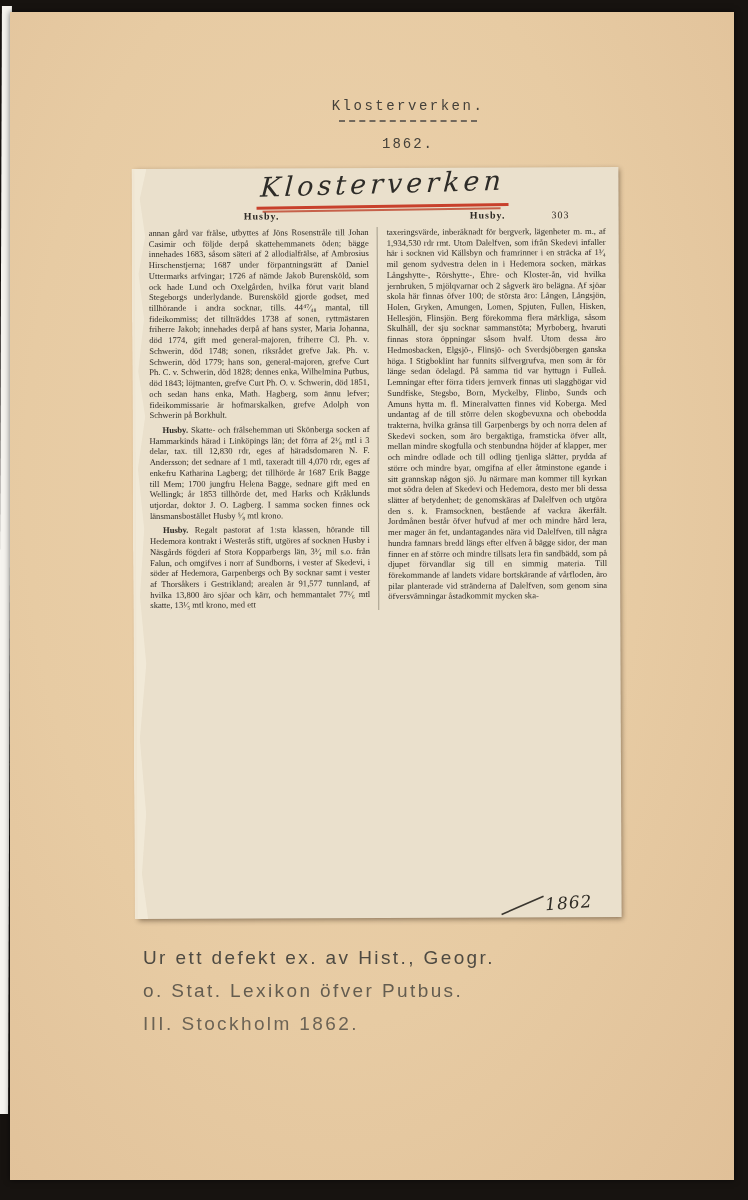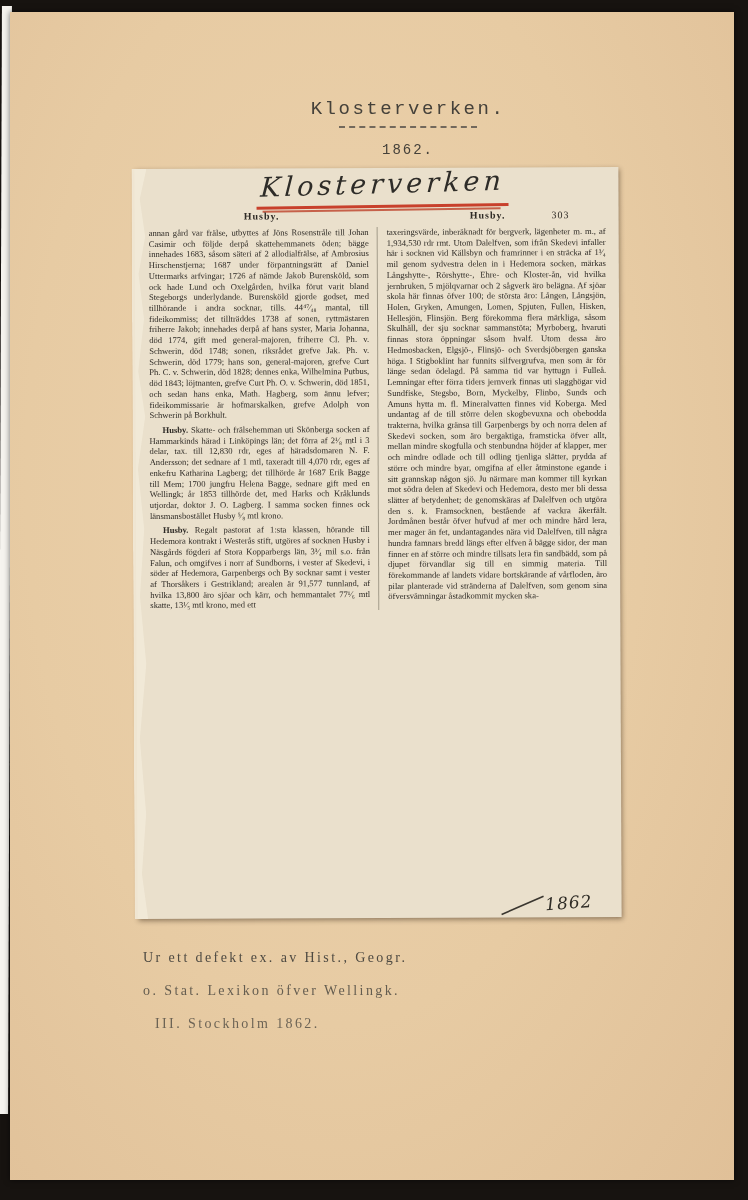--- a/index.html
+++ b/index.html
@@ -23,21 +23,21 @@
     box-shadow:0 0 6px rgba(0,0,0,.55);
   }
   
   .typed-head{
     position:absolute;left:0;top:86px;width:748px;
     display:flex;flex-direction:column;align-items:center;
     transform:translateX(24px);
     font-family:"Liberation Mono","DejaVu Sans Mono",monospace;
     color:#45413a;
   }
-  .typed-title{font-size:19px;letter-spacing:2.5px;}
+  .typed-title{font-size:14px;letter-spacing:2.5px;}
   .typed-underline{
     width:138px;height:0;border-top:2px dashed #55504a;margin-top:6px;opacity:.8;
   }
   .typed-year{font-size:14px;letter-spacing:2px;margin-top:14px;}
   
   .book-page{
     position:absolute;left:136px;top:168px;width:484px;height:750px;
     background:#eae0cc;
     background-image:linear-gradient(100deg,#f0e7d5 0%,#eae0cc 6%,#e8decа 60%,#e4d9c3 100%);
     box-shadow:1px 2px 5px rgba(40,25,10,.45);
@@ -91,26 +91,26 @@
   .lead:not(:empty)::after{content:" ";white-space:pre;}
   .hw-year{position:absolute;left:362px;top:716px;width:100px;height:36px;}
   .hw-year .ink-line{stroke:#3a362f;stroke-width:1.6;}
   .hw-year .ink-text{
     font-family:"DejaVu Serif","Liberation Serif",serif;font-style:italic;
     font-size:17px;fill:#2f2c26;letter-spacing:1px;
   }
   
   .caption{
     position:absolute;left:143px;top:941px;
-    font-family:Liberation Serif, serif;
-    font-size:14px;letter-spacing:2.4px;color:#4e4a42;
+    font-family:Liberation Sans, sans-serif;
+    font-size:19px;letter-spacing:2.4px;color:#4e4a42;
     line-height:33px;white-space:nowrap;
   }
   .caption .line2{opacity:.85;}
-  .caption .line3{opacity:.8;margin-left:12px;}
+  .caption .line3{opacity:.8;}
 </style>
 </head>
 <body>
 
 <div class="paper-sliver"></div>
 
 <div class="mat">
 
   <div class="typed-head">
     <div class="typed-title">Klosterverken.</div>
@@ -142,17 +142,17 @@
     </div>
 
     <svg class="hw-year" viewBox="0 0 100 36">
       <line class="ink-line" x1="2" y1="31" x2="44" y2="13"></line>
       <text class="ink-text" x="46" y="27" transform="rotate(-4 46 27)">1862</text>
     </svg>
   </div>
 
   <div class="caption" style="left:133px;top:929px;">
     <div class="line1">Ur ett defekt ex. av Hist., Geogr.</div>
-    <div class="line2">o. Stat. Lexikon öfver Wellingk.</div>
+    <div class="line2">o. Stat. Lexikon öfver Putbus.</div>
     <div class="line3">III. Stockholm 1862.</div>
   </div>
 
 </div>
 
 </body></html>

